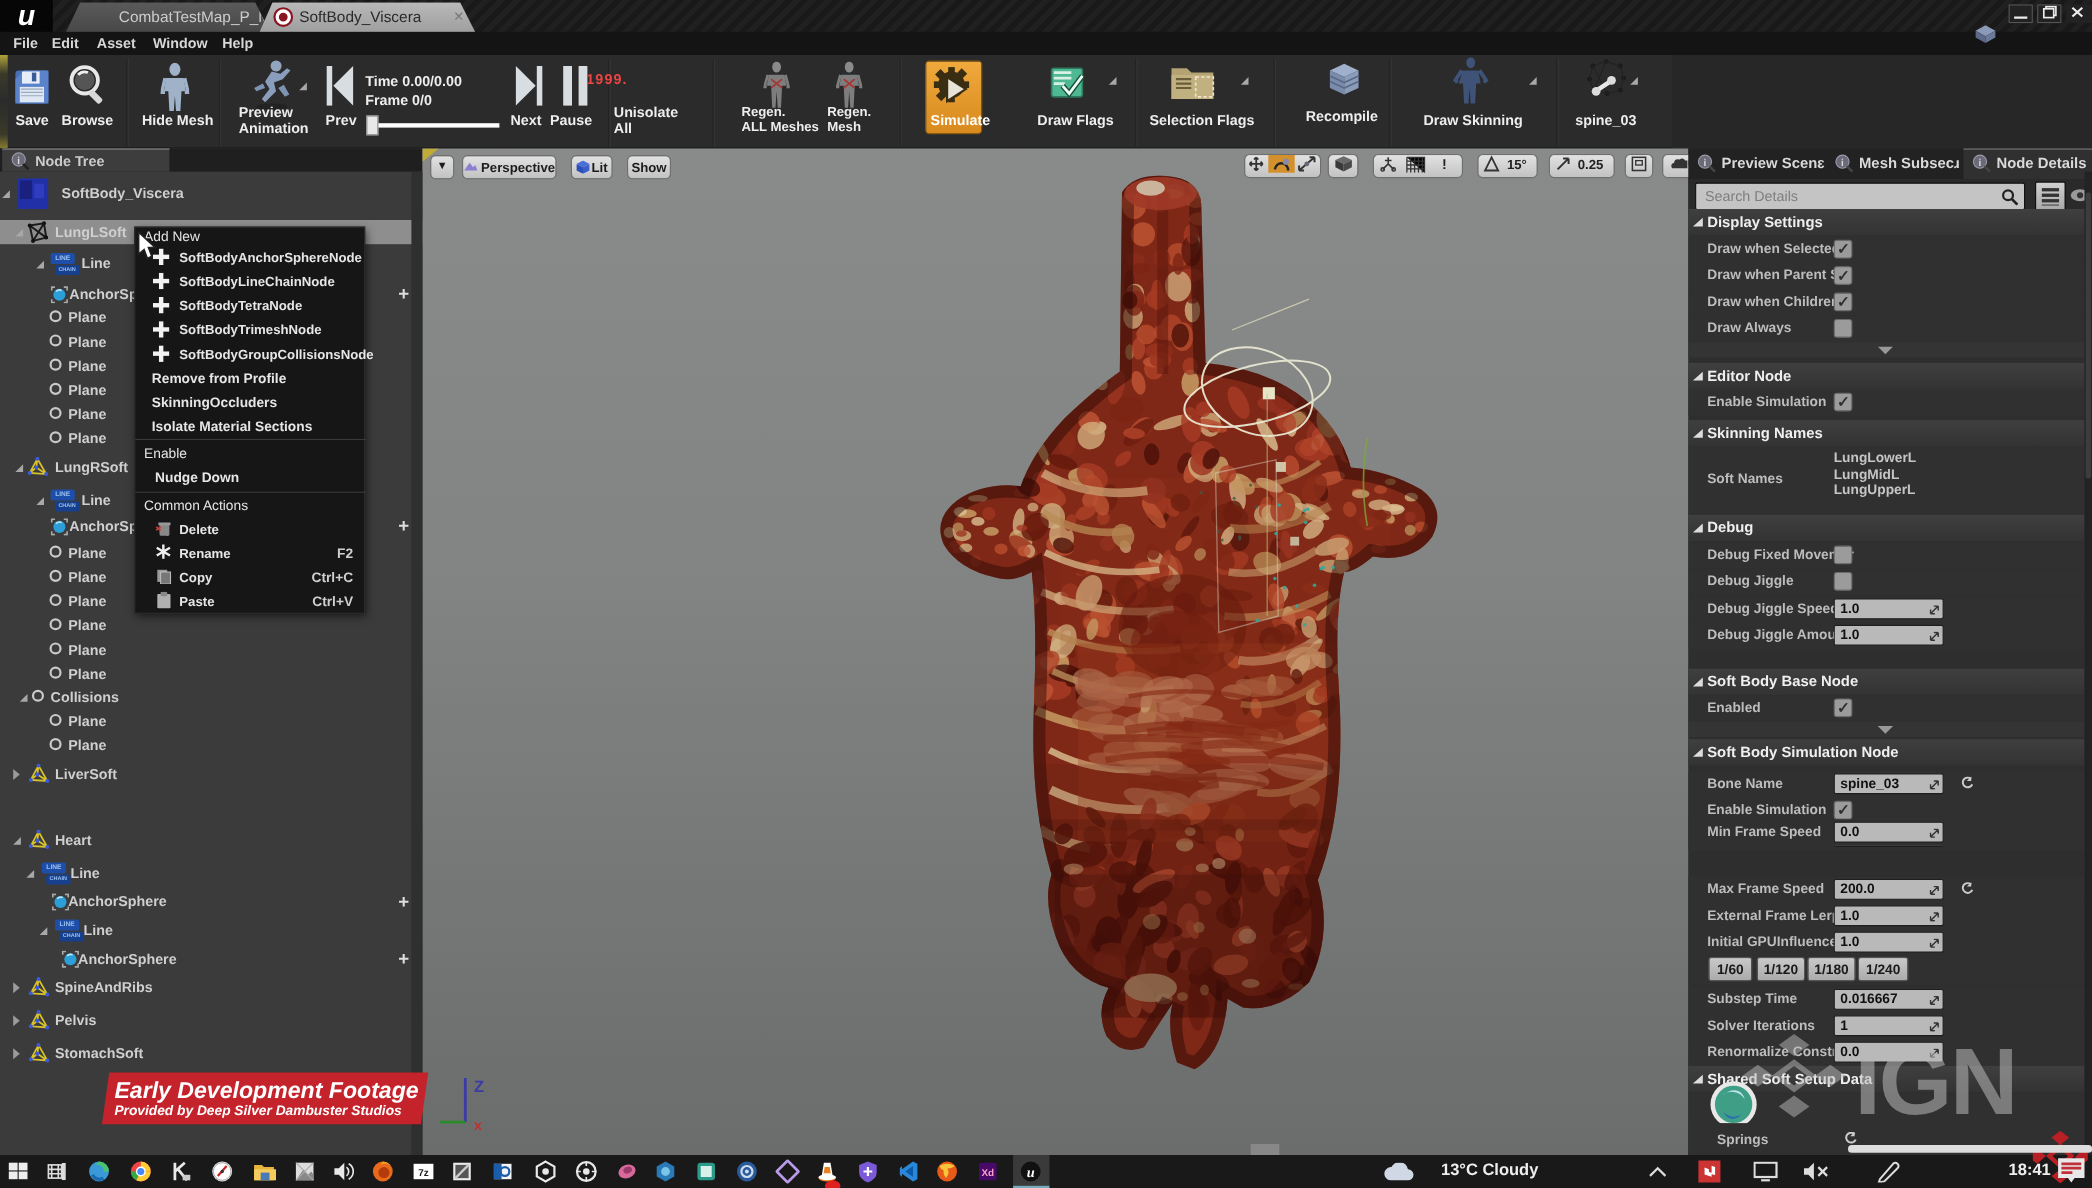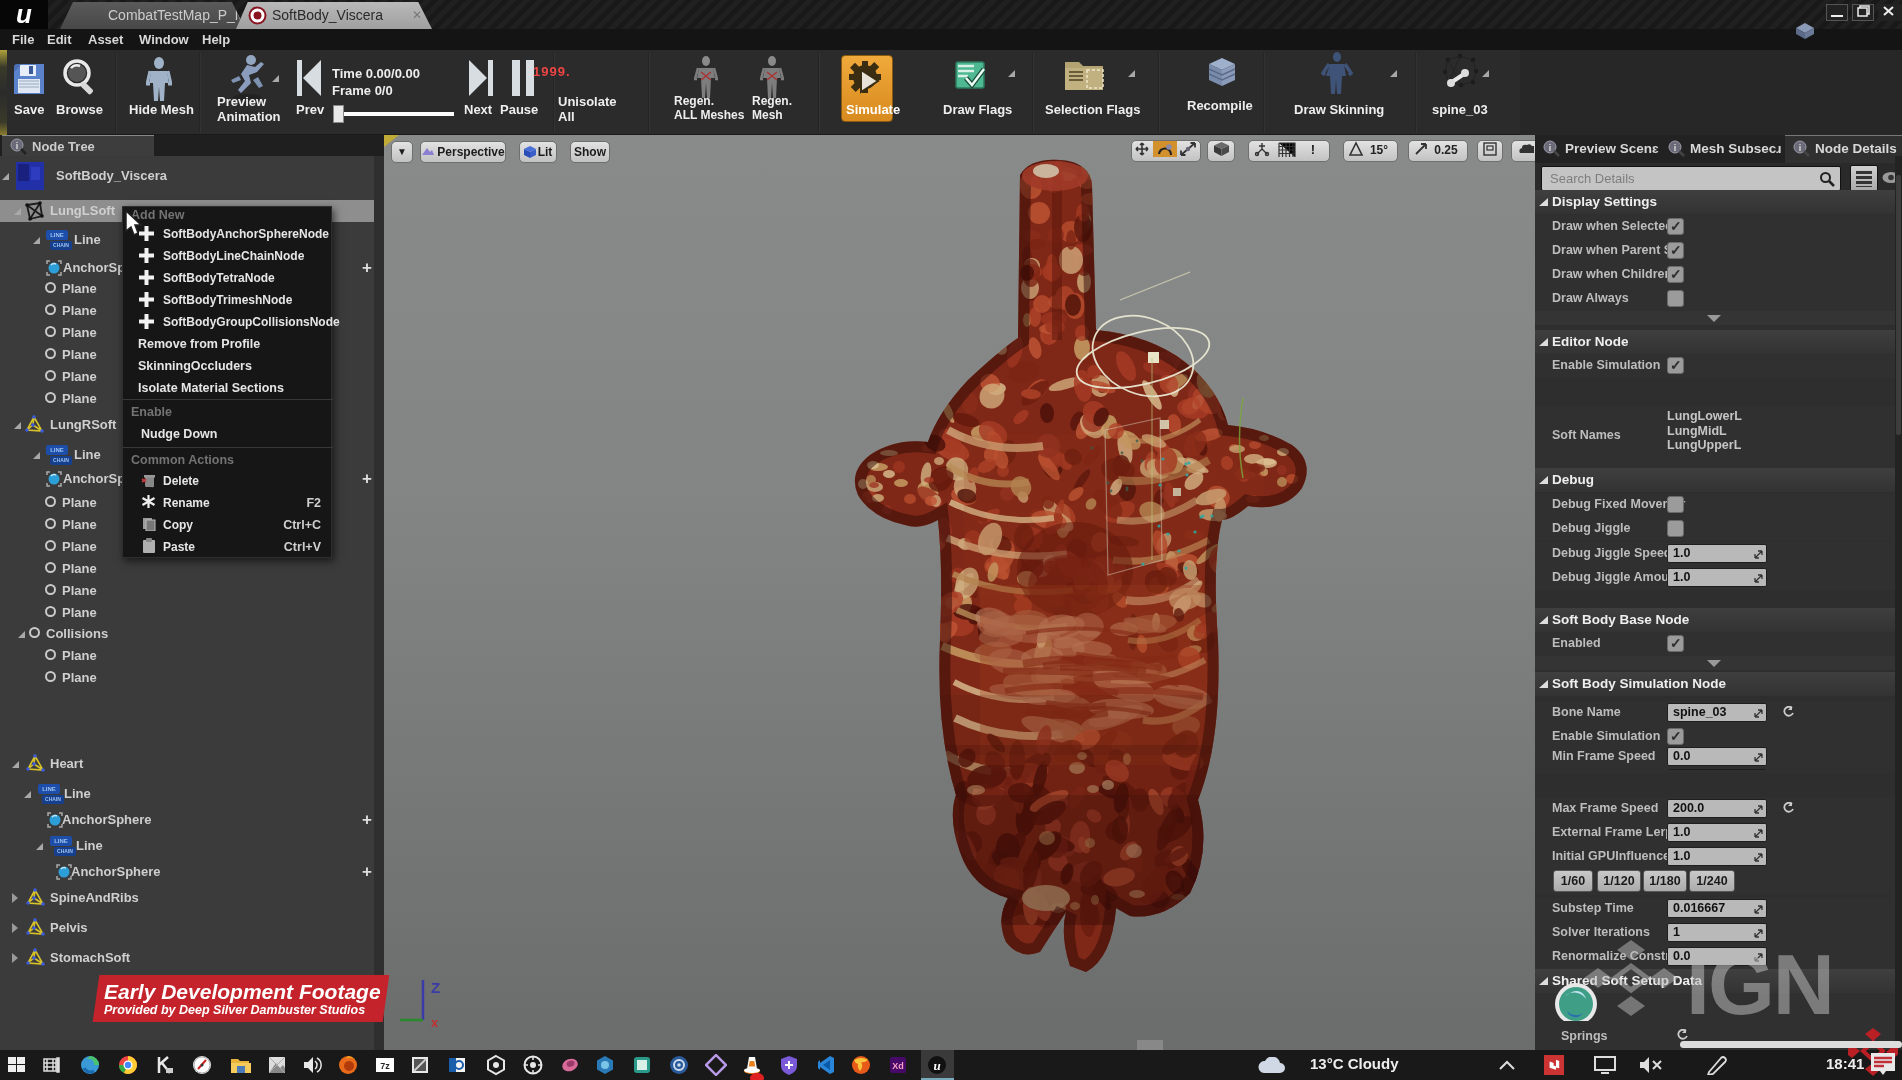--- a/index.html
+++ b/index.html
@@ -23,21 +23,21 @@
 #lptab{left:2px;top:0px;width:152px;height:21px;background:#3d3d3d;border-top:1px solid #888;color:#ccc;font-size:13px;font-weight:bold;}
 .trow{position:absolute;left:0;width:384px;height:22px;color:#cfcfcf;font-size:13px;font-weight:bold;}
 .trow span{position:absolute;top:3px;}
 .arr{position:absolute;width:0;height:0;}
 .arrd{border-bottom:7px solid #a8a8a8;border-left:7px solid transparent;}
 .arrr{border-top:5px solid transparent;border-bottom:5px solid transparent;border-left:6px solid #9a9a9a;}
 .circ{position:absolute;width:11px;height:11px;border:2px solid #c9c9c9;border-radius:50%;}
 .plus{position:absolute;left:362px;color:#ddd;font-size:17px;font-weight:bold;top:1px;}
 
 #ctxmenu{left:122px;top:206px;width:210px;height:352px;background:#161616;border:1px solid #2e2e2e;box-shadow:2px 3px 8px rgba(0,0,0,.6);color:#e6e6e6;font-size:12.5px;font-weight:bold;}
-.mhead{position:absolute;left:8px;color:#737373;font-weight:bold;}
+.mhead{position:absolute;left:8px;color:#e5e5e5;font-weight:normal;}
 .mitem{position:absolute;left:40px;font-weight:bold;font-size:12px;}
 .mitem2{position:absolute;left:15px;font-weight:bold;}
 .mkey{position:absolute;right:10px;color:#cfcfcf;}
 .msep{position:absolute;left:0px;width:210px;height:1px;background:#383838;}
 
 #viewport{left:384px;top:135px;width:1151px;height:915px;background:linear-gradient(#898b8a 0%,#838584 40%,#757776 75%,#6b6d6c 100%);}
 .vbtn{position:absolute;top:6px;height:22px;white-space:nowrap;overflow:hidden;background:linear-gradient(#e2e2e2,#c2c2c2);border:1px solid #6f6f6f;border-radius:5px;color:#1c1c1c;font-size:12px;font-weight:bold;text-align:center;}
 
 #rightpanel{left:1535px;top:135px;width:367px;height:915px;background:#2e2e2e;color:#c9c9c9;font-size:13px;}
 #rptabs{position:absolute;left:0;top:0;width:367px;height:28px;background:#222;}
@@ -338,20 +338,31 @@
         <div class="circ" style="left:29px;top:4px"></div>
         <span style="left:46px">Collisions</span>
       </div>
       <div class="trow" style="top:510px;">
         <div class="circ" style="left:45px;top:4px"></div>
         <span style="left:62px">Plane</span>
       </div>
       <div class="trow" style="top:532px;">
         <div class="circ" style="left:45px;top:4px"></div>
         <span style="left:62px">Plane</span>
+      </div>
+      <div class="trow" style="top:558px;">
+        <div class="arr arrr" style="left:12px;top:6px"></div>
+        <svg class="abs" style="left:25px;top:1px" width="20" height="20" viewBox="0 0 20 20">
+          <path d="M3 15 L10 2 L18 16 Z M10 2 L9 10 M3 15 L9 10 M18 16 L9 10" stroke="#d8c22a" stroke-width="1.6" fill="none"></path>
+          <circle cx="3" cy="15" r="1.8" fill="#3a5adb"></circle>
+          <circle cx="10" cy="2" r="1.8" fill="#3a5adb"></circle>
+          <circle cx="18" cy="16" r="1.8" fill="#3a5adb"></circle>
+          <circle cx="9" cy="10" r="1.8" fill="#3a5adb"></circle>
+        </svg>
+        <span style="left:50px">LiverSoft</span>
       </div>
       <div class="trow" style="top:618px;">
         <div class="arr arrd" style="left:12px;top:8px"></div>
         <svg class="abs" style="left:25px;top:1px" width="20" height="20" viewBox="0 0 20 20">
           <path d="M3 15 L10 2 L18 16 Z M10 2 L9 10 M3 15 L9 10 M18 16 L9 10" stroke="#d8c22a" stroke-width="1.6" fill="none"></path>
           <circle cx="3" cy="15" r="1.8" fill="#3a5adb"></circle>
           <circle cx="10" cy="2" r="1.8" fill="#3a5adb"></circle>
           <circle cx="18" cy="16" r="1.8" fill="#3a5adb"></circle>
           <circle cx="9" cy="10" r="1.8" fill="#3a5adb"></circle>
         </svg>
@@ -1207,20 +1218,26 @@
         <svg style="position:absolute;left:4px;top:8px" width="10" height="9">
           <path d="M9 0 V8 H0 Z" fill="#ddd"></path>
         </svg>
       </div>
       <div class="prow" style="top:219px">
         <div class="plabel">Enable Simulation</div>
         <div class="pcheck">
           <span style="position:absolute;left:2px;top:-1px;color:#2e2e2e;font-size:14px;font-weight:bold">✓</span>
         </div>
       </div>
+      <div class="sechead" style="top:247px">
+        <span style="position:absolute;left:17px;top:4px">Skinning Names</span>
+        <svg style="position:absolute;left:4px;top:8px" width="10" height="9">
+          <path d="M9 0 V8 H0 Z" fill="#ddd"></path>
+        </svg>
+      </div>
       <div class="prow" style="top:271px;height:62px">
         <div class="plabel" style="top:22px">Soft Names</div>
         <div style="position:absolute;left:132px;top:3px;color:#c5c5c5;font-size:12.5px;font-weight:bold;line-height:14.5px">LungLowerL<br>LungMidL<br>LungUpperL</div>
       </div>
       <div class="sechead" style="top:333px">
         <span style="position:absolute;left:17px;top:4px">Debug</span>
         <svg style="position:absolute;left:4px;top:8px" width="10" height="9">
           <path d="M9 0 V8 H0 Z" fill="#ddd"></path>
         </svg>
       </div>

